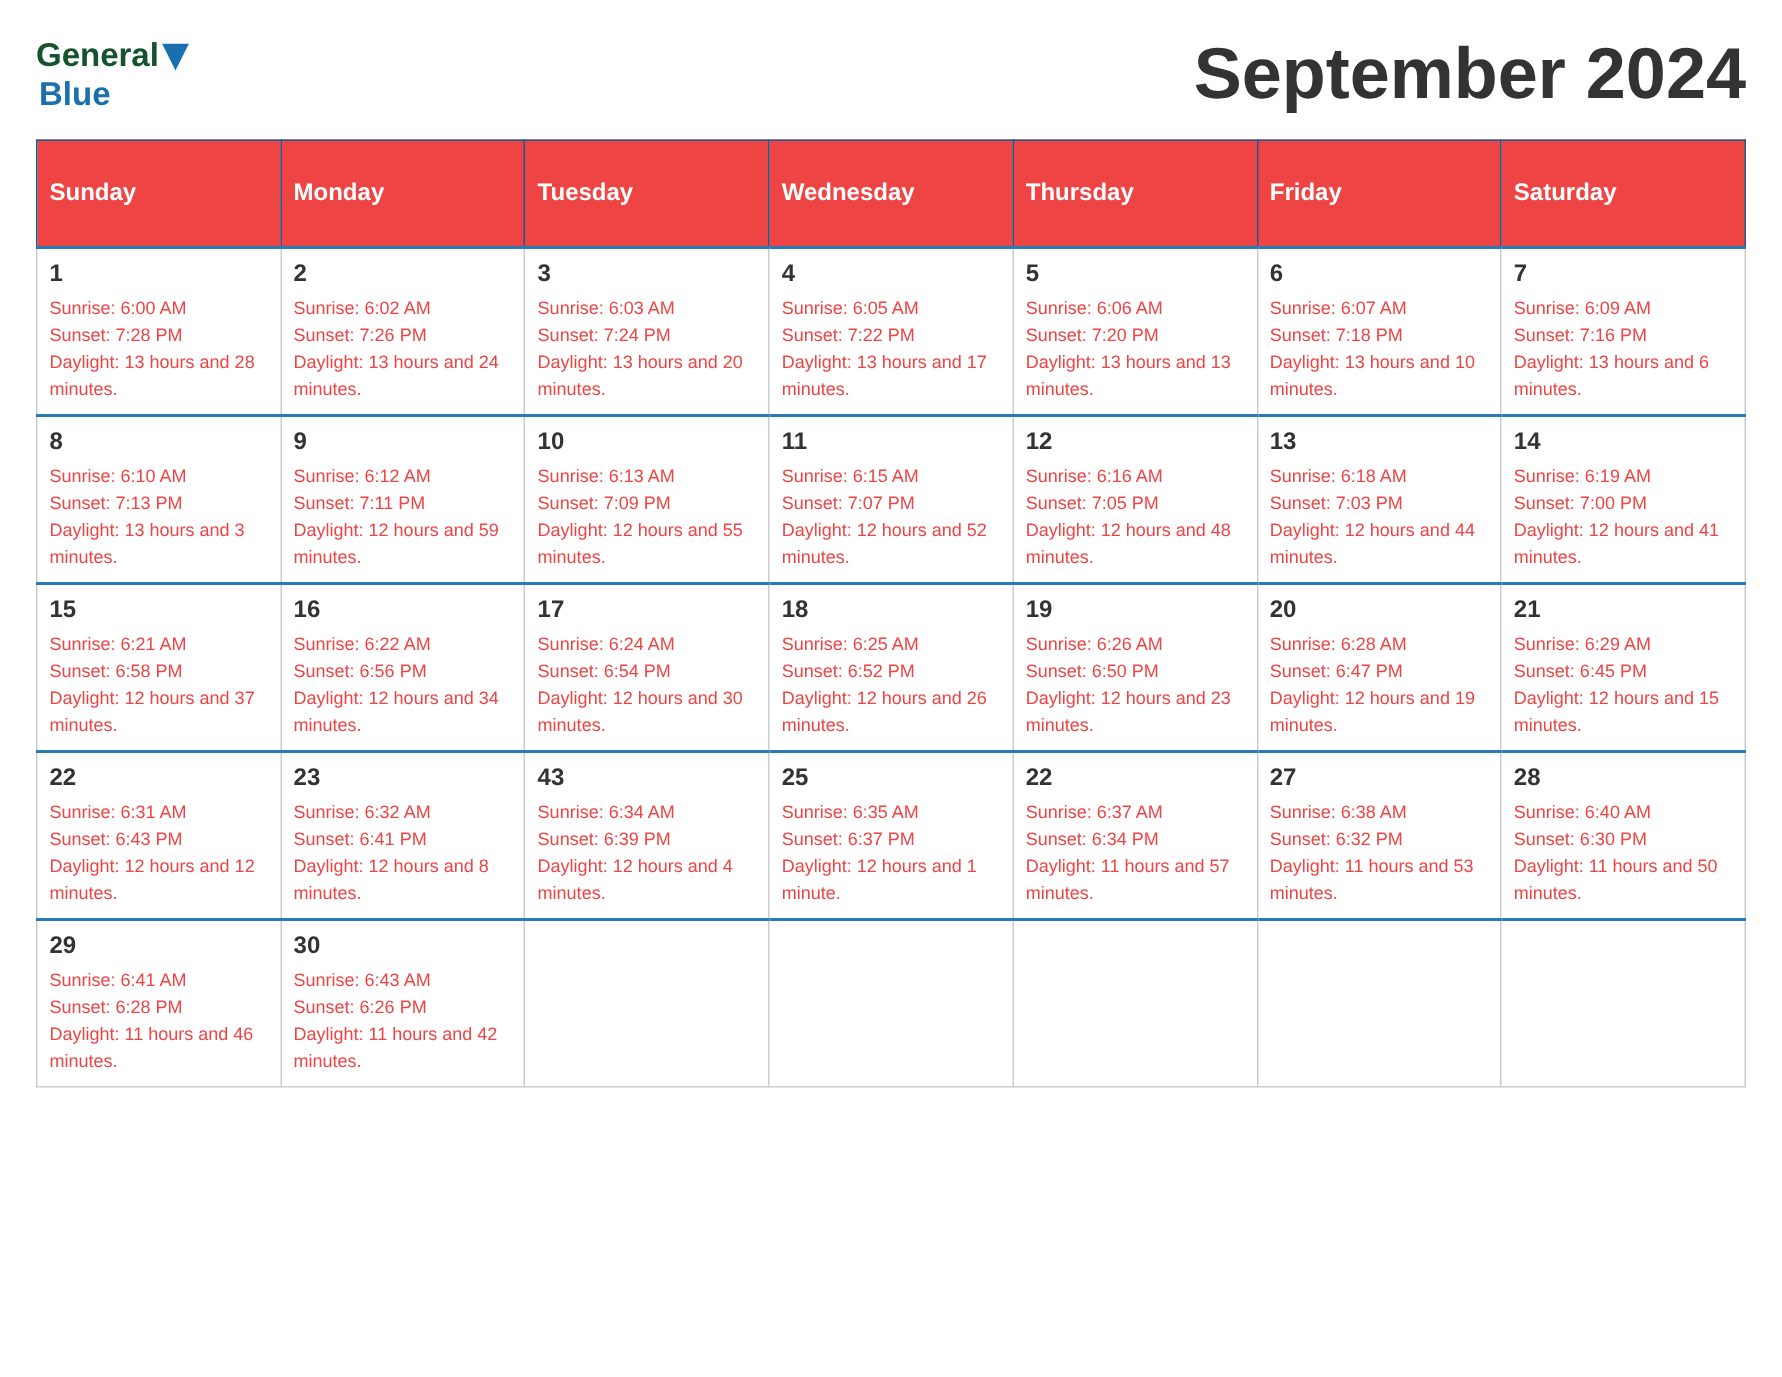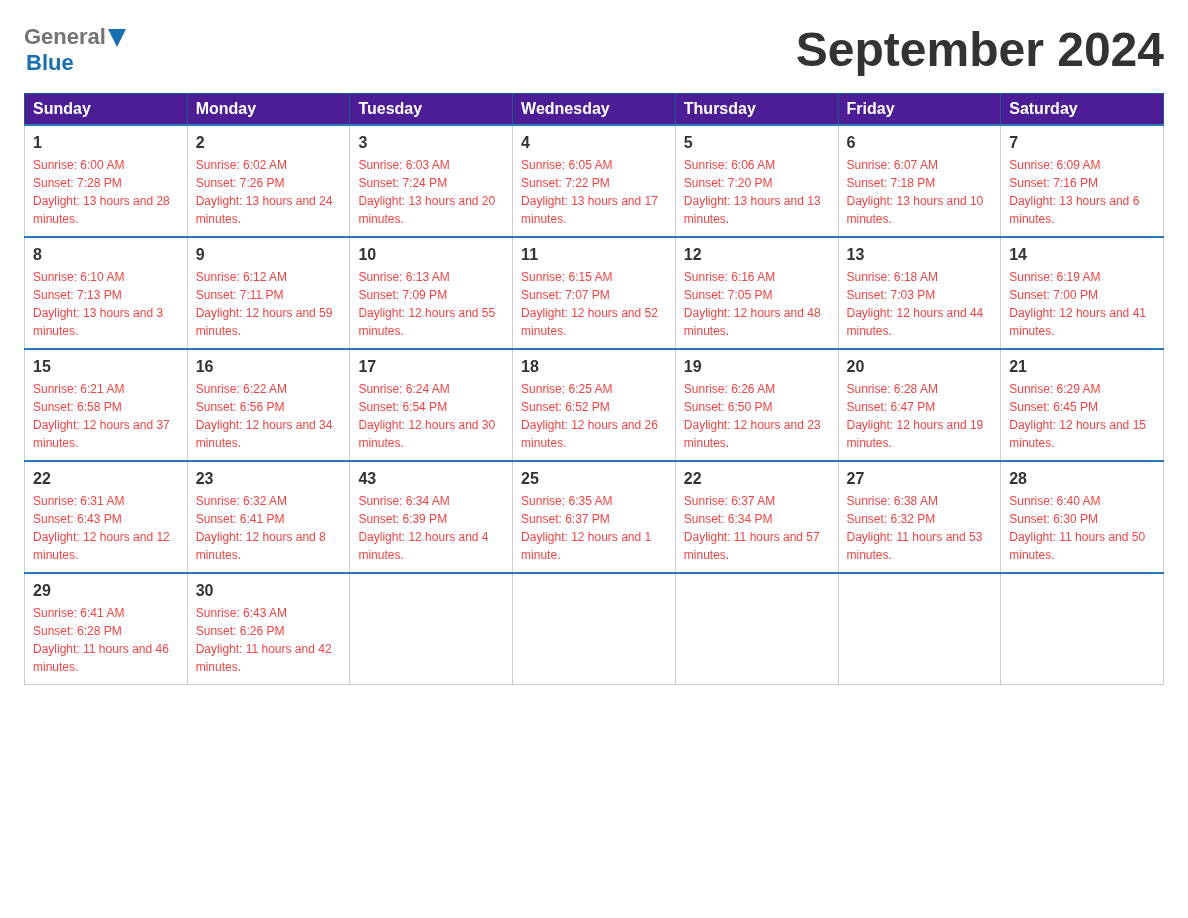--- a/index.html
+++ b/index.html
@@ -12,21 +12,21 @@
     }
     .header {
       display: flex;
       justify-content: space-between;
       align-items: flex-start;
       margin-bottom: 16px;
     }
     .logo-text-general {
       font-size: 22px;
       font-weight: bold;
-      color: #737373;
+      color: #14532d;
     }
     .logo-text-blue {
       font-size: 22px;
       font-weight: bold;
       color: #1a6faf;
       text-align: center;
     }
     .title-section {
       text-align: right;
     }
@@ -40,25 +40,25 @@
       font-size: 22px;
       color: #555;
       margin-top: 4px;
     }
     .calendar {
       width: 100%;
       border-collapse: collapse;
       border: 1px solid #bbb;
     }
     .calendar th {
-      background-color: #4c1d95;
+      background-color: #ef4444;
       color: #fff;
       font-size: 16px;
       font-weight: bold;
-      padding: 6px 8px;
+      padding: 26px 8px;
       text-align: left;
       border: 1px solid #1a5a90;
     }
     .calendar td {
       vertical-align: top;
       padding: 8px;
       border: 1px solid #ccc;
       width: 14.28%;
       min-height: 100px;
     }

